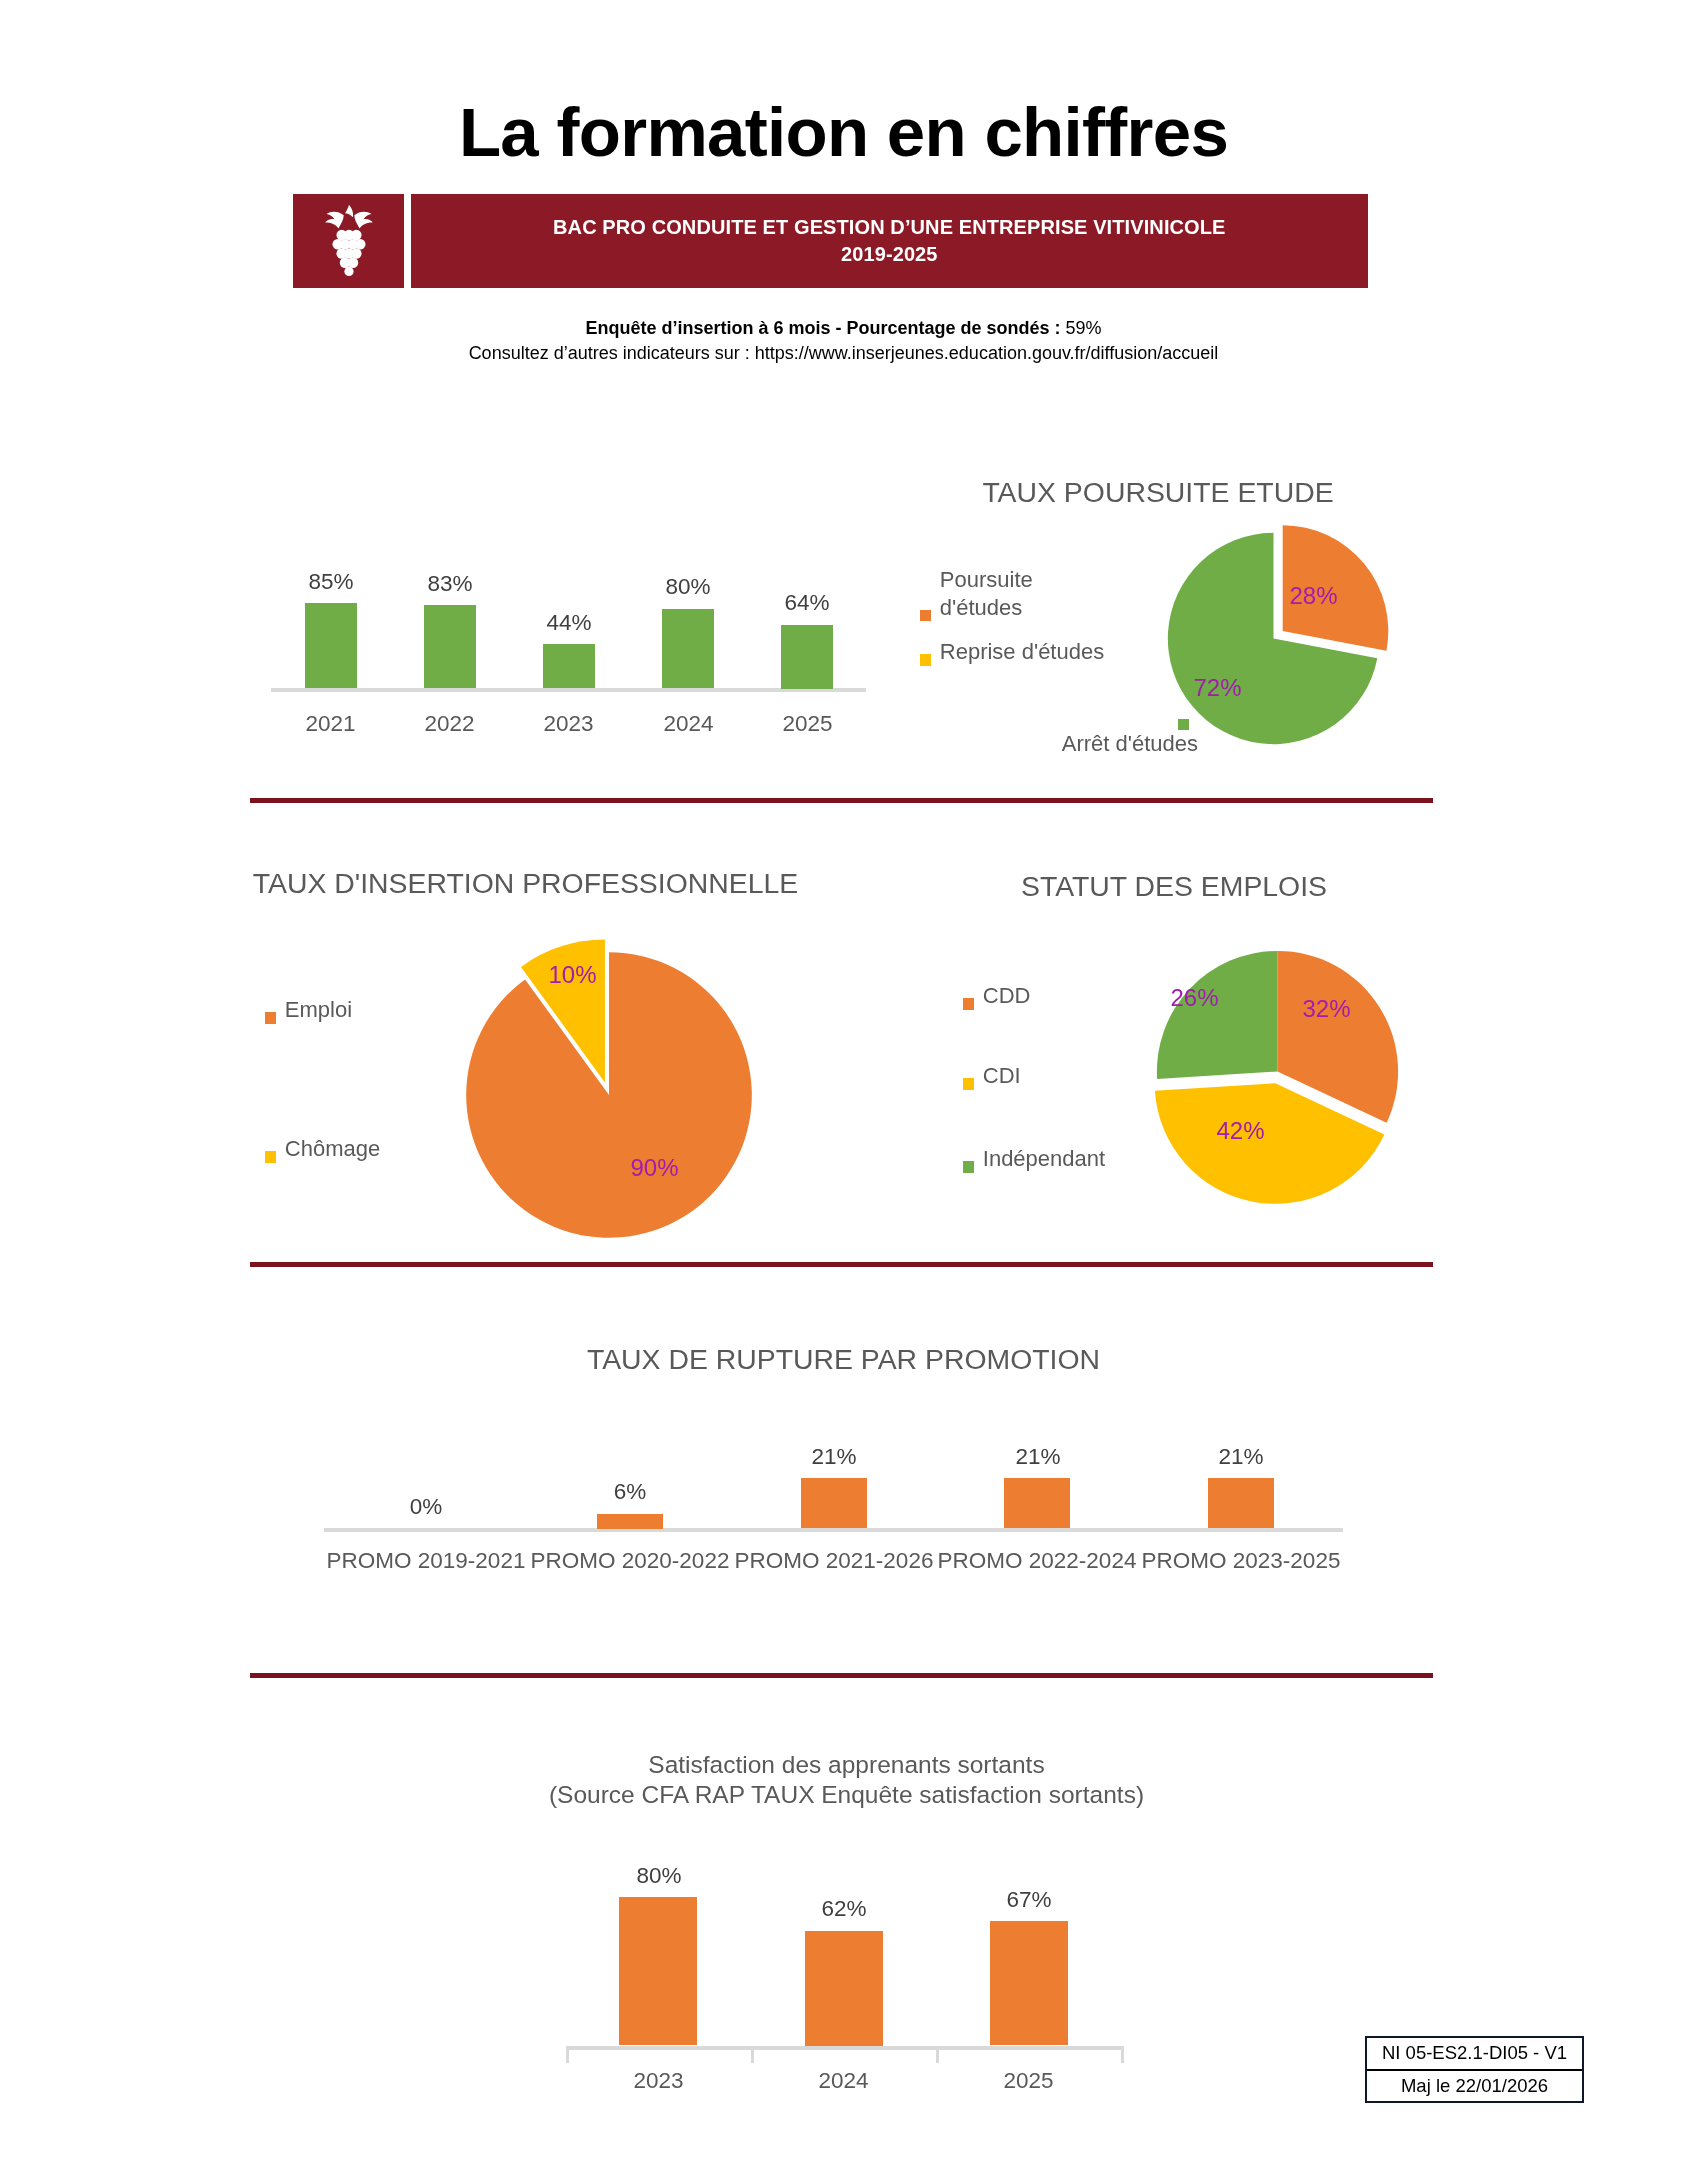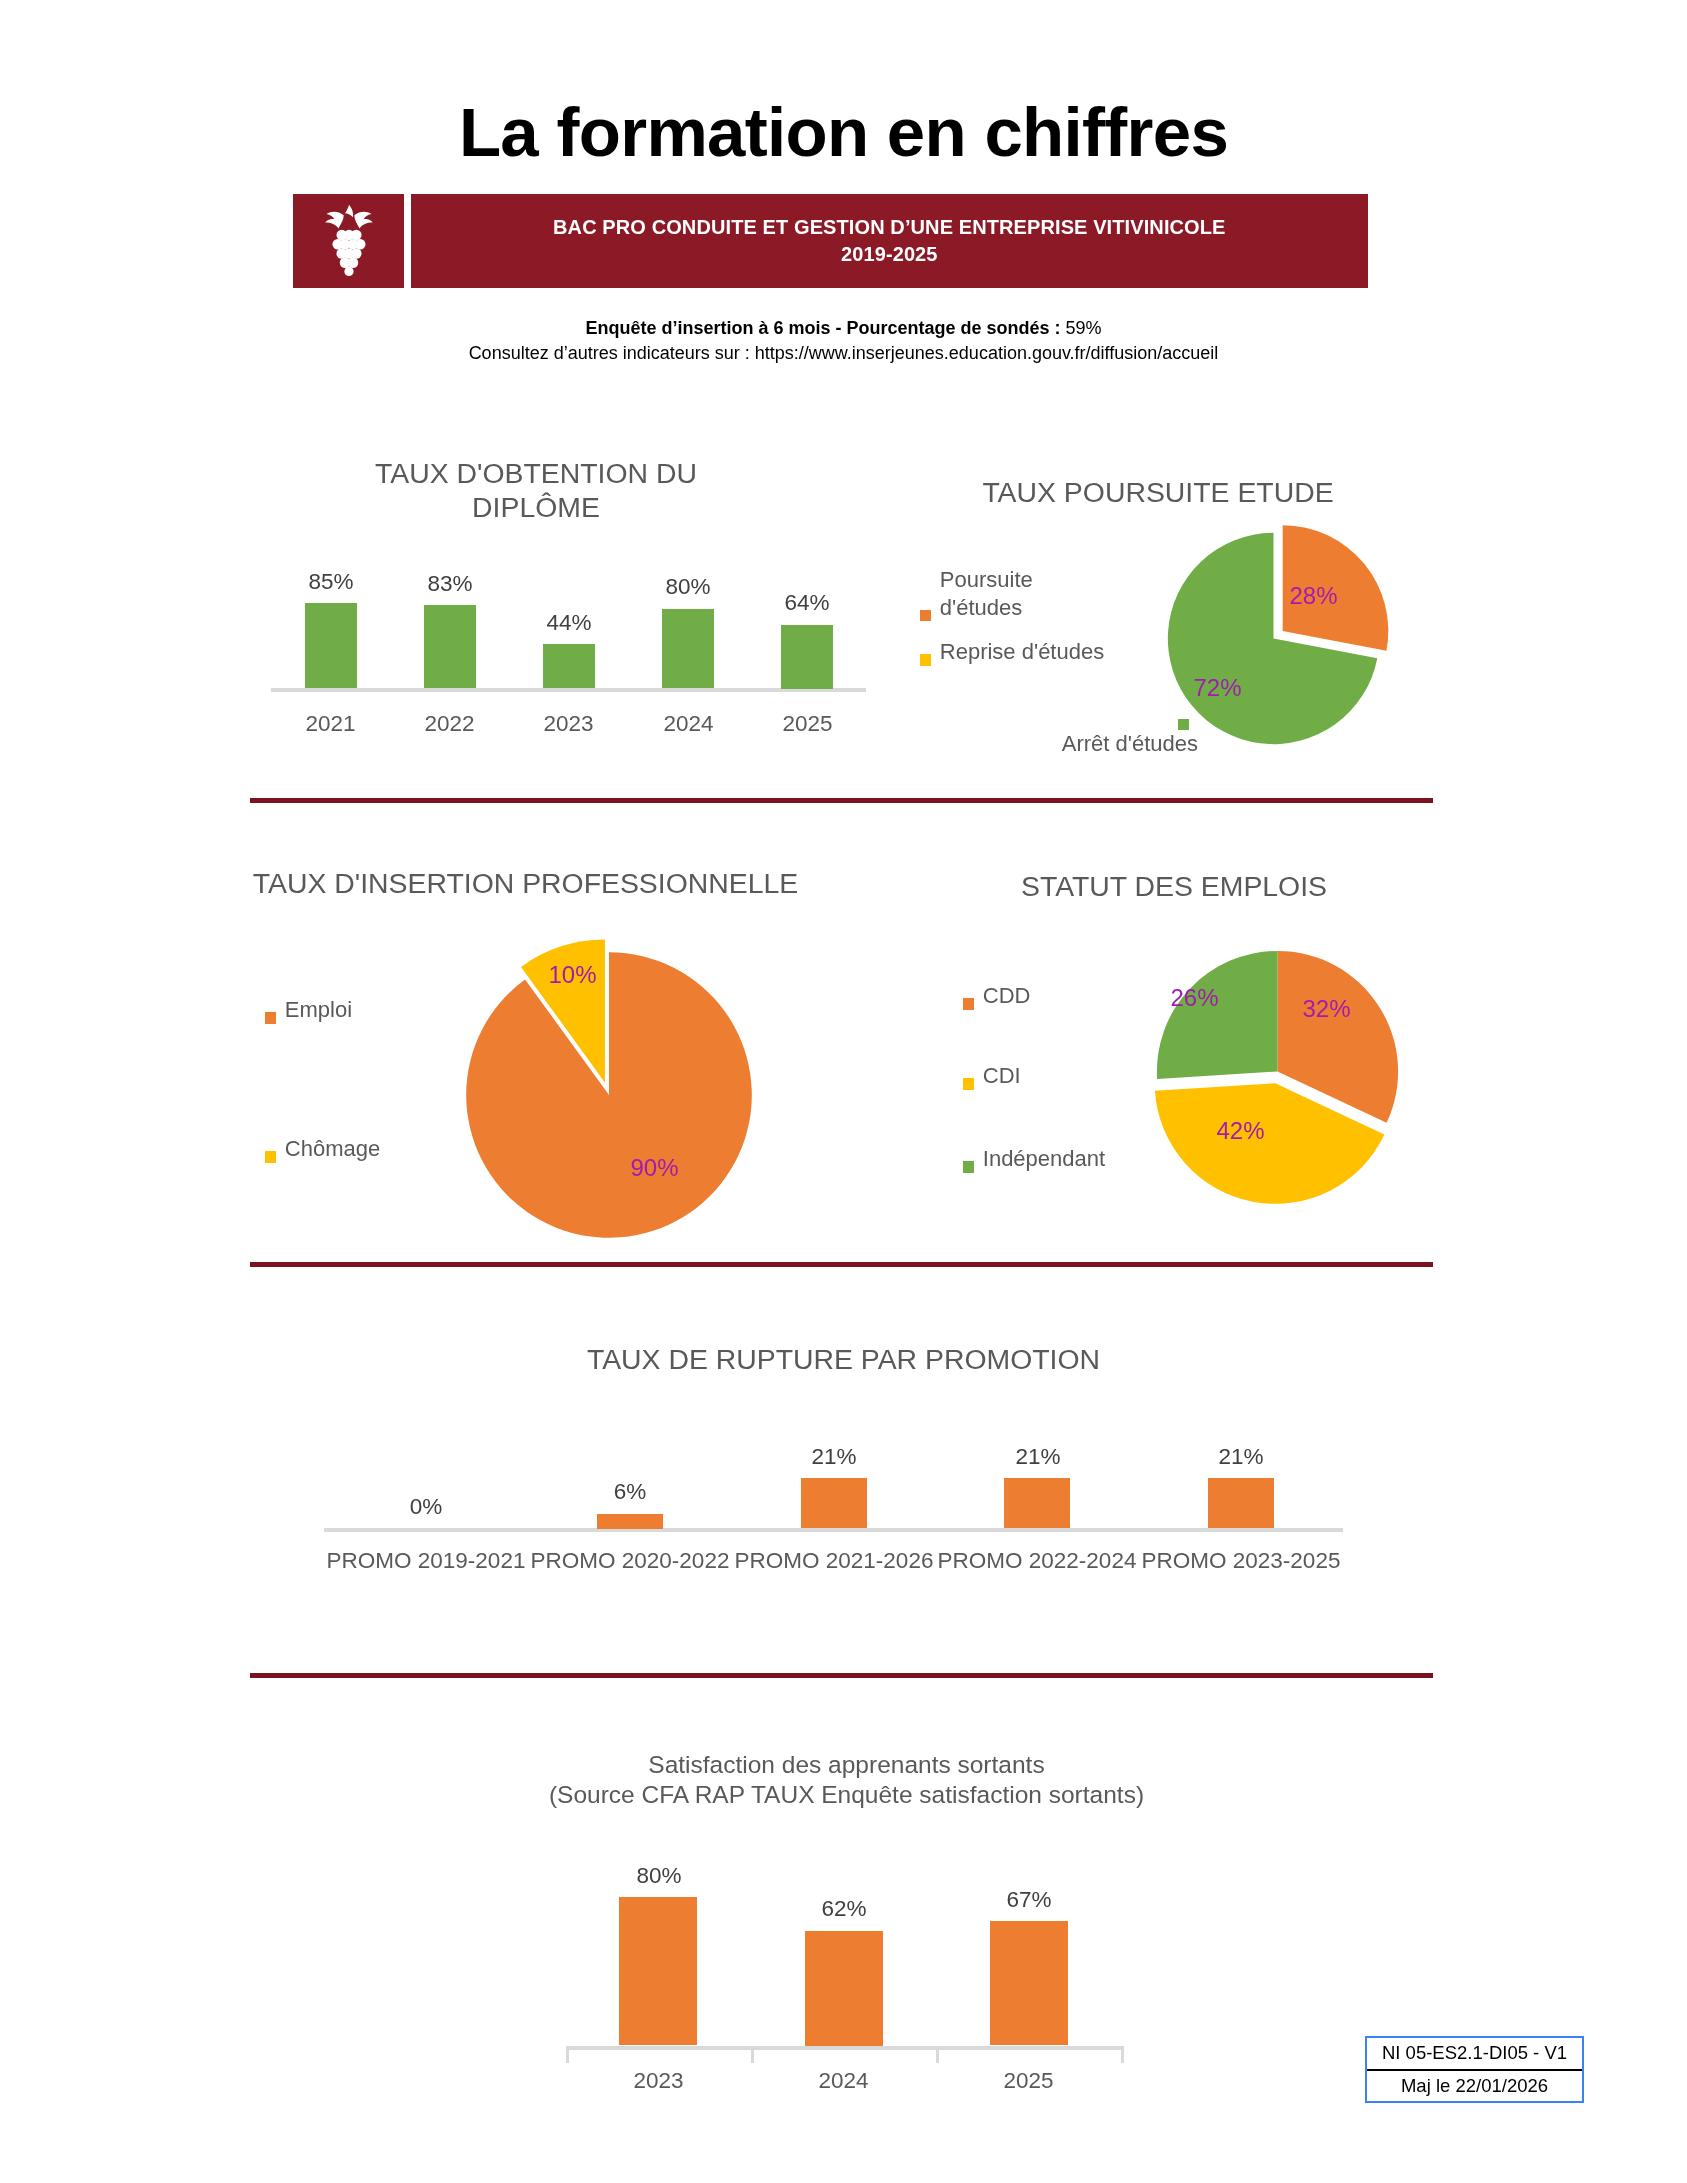--- a/index.html
+++ b/index.html
@@ -76,21 +76,21 @@
   }
   .legend-item{position:absolute;display:flex;align-items:flex-end;}
   .legend-swatch{width:11.2px;height:11.2px;flex:none;margin-top:8px;margin-right:8.6px;}
   .legend-text{font-size:22px;color:#595959;line-height:1.25;white-space:pre-line;}
   .pie-wrap{position:absolute;}
   .pie-label{position:absolute;font-size:24px;color:#a21caf;text-align:center;}
 
   
   .refbox{
     position:absolute;left:1365px;top:2036px;width:215px;
-    border:2px solid #3b82f6;background:#ffffff;
+    border:2px solid #0f172a;background:#ffffff;
   }
   .refbox div{
     text-align:center;font-size:18.5px;color:#000000;padding:4px 2.6px 4.6px;
   }
   .refbox .r1{border-bottom:2px solid #000000;}
 </style>
 </head>
 <body>
 
 <div class="page">
@@ -126,24 +126,20 @@
       <span class="l2">2019-2025</span>
     </div>
   </div>
 
   <div class="subline1">
     <b>Enquête d’insertion à 6 mois - Pourcentage de sondés :</b>
     <span>59%</span>
   </div>
   <div class="subline2">Consultez d’autres indicateurs sur : https://www.inserjeunes.education.gouv.fr/diffusion/accueil</div>
 
-  <div class="chart-title" style="left:278px;top:457px;width:516px;">
-    <div>TAUX D'OBTENTION DU</div>
-    <div>DIPLÔME</div>
-  </div>
   <div id="bar1">
       <div class="axis-line" style="left:271px;top:688px;width:595px;"></div>
       <div class="bar" style="left:305px;top:603px;width:52px;height:85px;background:#70AD47;"></div>
       <div class="bar-label" style="left:258px;top:569px;width:146px;">85%</div>
       <div class="cat-label" style="left:271px;top:711px;width:119px;">2021</div>
       <div class="bar" style="left:424px;top:605px;width:52px;height:83px;background:#70AD47;"></div>
       <div class="bar-label" style="left:377px;top:571px;width:146px;">83%</div>
       <div class="cat-label" style="left:390px;top:711px;width:119px;">2022</div>
       <div class="bar" style="left:543px;top:644px;width:52px;height:44px;background:#70AD47;"></div>
       <div class="bar-label" style="left:496px;top:610px;width:146px;">44%</div>

